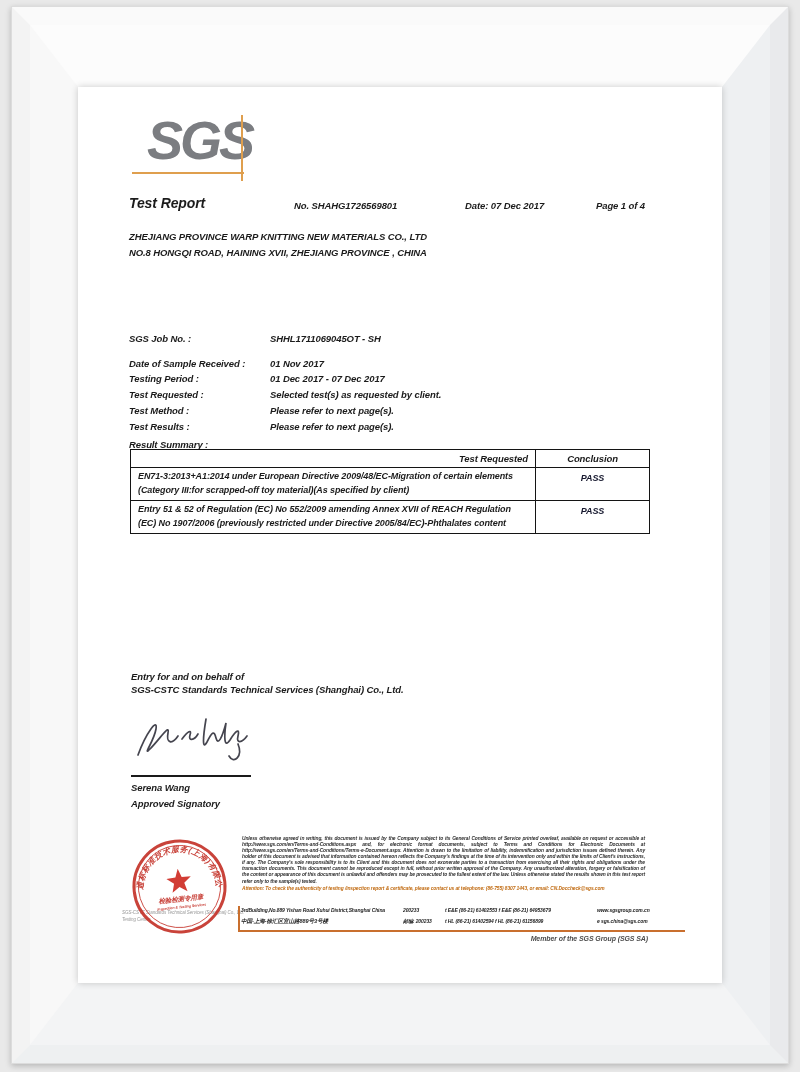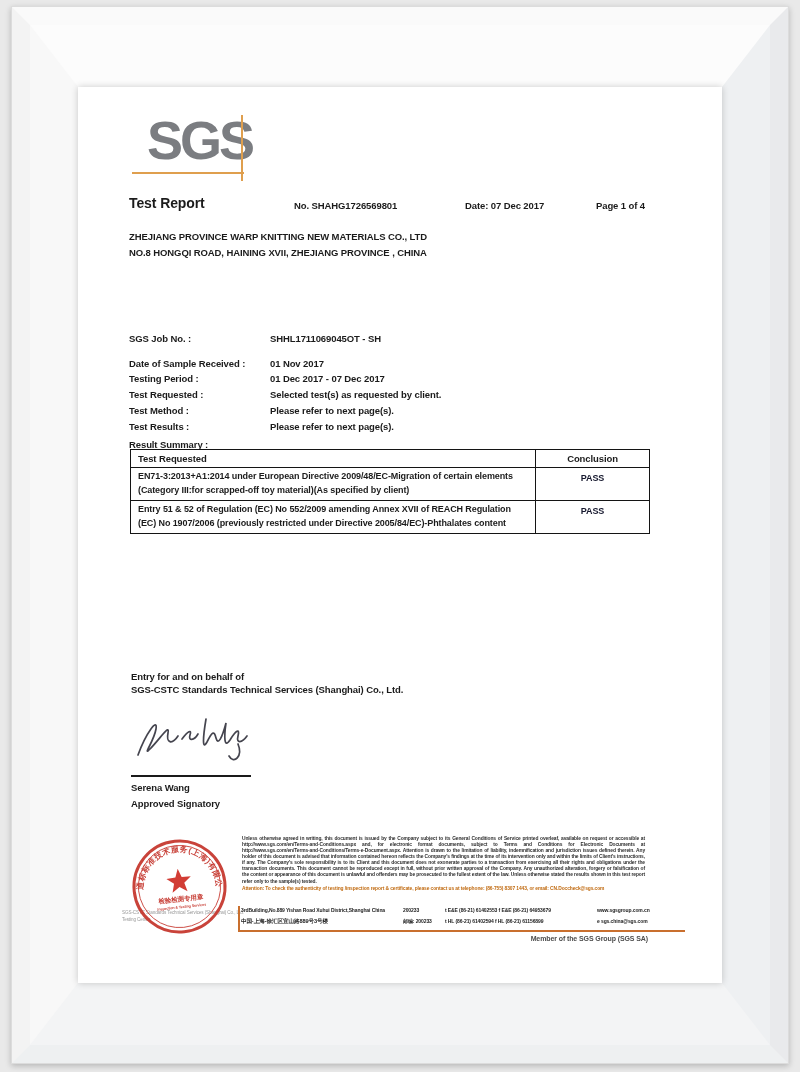--- a/index.html
+++ b/index.html
@@ -7,21 +7,21 @@
   body { font-family:"Liberation Sans", sans-serif; }
   #canvas { position:relative; width:800px; height:1072px; background:#e9e9e9; overflow:hidden; }
 
   
   .frame-a { position:absolute; left:11px; top:6px; right:11px; bottom:8px;
              background:#fff; border:1px solid #dcdcdc;
              box-shadow:0 2px 6px rgba(0,0,0,.22); }
   .frame-b { position:absolute; inset:0; border-style:solid; border-width:18px;
              border-color:#fafafa #e9eaec #eef0f1 #f3f3f3; }
   .frame-c { position:absolute; inset:0; border-style:solid; border-width:62px 48px 62px 48px;
-             border-color:#fcfcfc #eef0f2 #f3f4f5 #f8f8f8; }
+             border-color:#fcfcfc #eef0f2 #f3f4f5 #f8f8f8;font-style:italic; }
   .page  { position:absolute; inset:0; background:#fff;
            box-shadow:0 0 7px rgba(0,0,0,.20); overflow:hidden;
            color:#1b1b1b; letter-spacing:-0.1px; }
 
   .abs { position:absolute; }
 
   
   .logo-text { left:69px; top:26px; font-size:54px; font-weight:700; letter-spacing:-3px; color:#7b7d81; line-height:1; }
   .logo-hline { left:54px; top:85px; width:112px; height:2px; background:#df9f4e; }
   .logo-vline { left:163px; top:28px; width:2px; height:66px; background:#df9f4e; }
@@ -34,21 +34,21 @@
   .co2 { left:51px; top:160px; font-size:9.5px; font-weight:700; }
   .intro { left:51px; top:225px; font-size:9px; font-weight:700; width:540px; }
 
   .fldlab { left:51px; font-size:9.5px; font-weight:700; }
   .fldval { left:192px; font-size:9.5px; font-weight:700; }
   .rsum { left:51px; top:352px; font-size:9.5px; font-weight:700; }
 
   table.res { position:absolute; left:52px; top:362px; width:520px;
               border-collapse:collapse; table-layout:fixed; }
   table.res th, table.res td { border:1.6px solid #141414; font-size:9px; padding:2px 7px; vertical-align:top; }
-  table.res th { text-align:left; font-weight:700; font-size:9.5px; padding:3px 7px; }
+  table.res th { text-align:right; font-weight:700; font-size:9.5px; padding:3px 7px; }
   table.res th.c2, table.res td.pass { width:114px; text-align:center; }
   table.res td { line-height:1.55; font-weight:600; }
   table.res td.pass { font-weight:700; color:#16182e; padding-top:4px; }
 
   .signed1 { left:53px; top:584px; font-size:9.5px; font-weight:700; }
   .signed2 { left:53px; top:597px; font-size:9.5px; font-weight:700; }
   .sigsvg  { left:52px; top:616px; width:132px; height:68px; }
   .sigline { left:53px; top:688px; width:120px; height:2.4px; background:#1a1a1a; }
   .signame { left:53px; top:695px; font-size:9.5px; font-weight:700; }
   .sigrole { left:53px; top:711px; font-size:9.5px; font-weight:700; }

